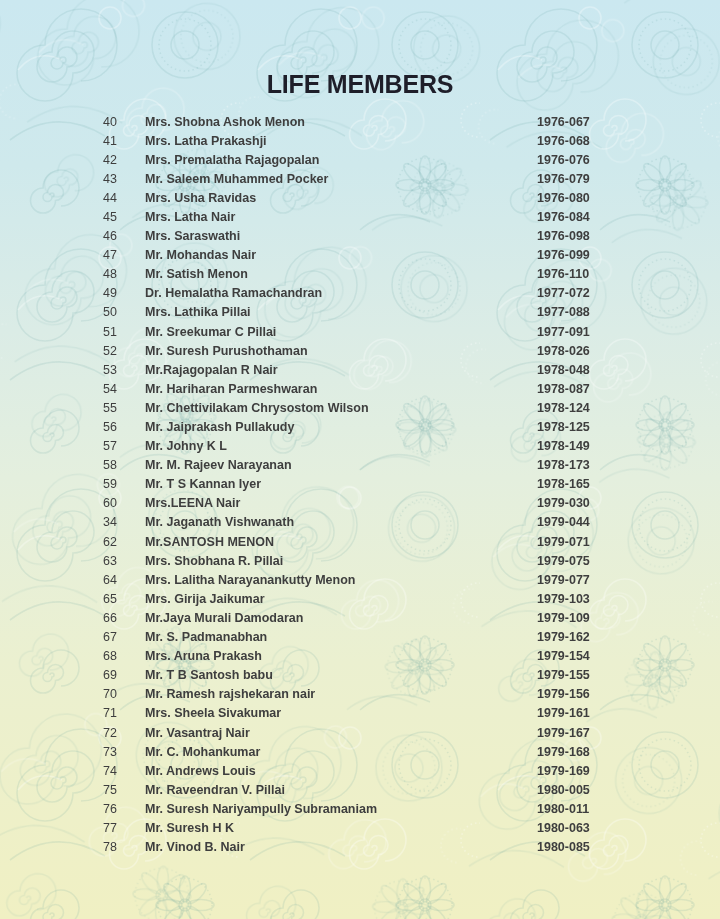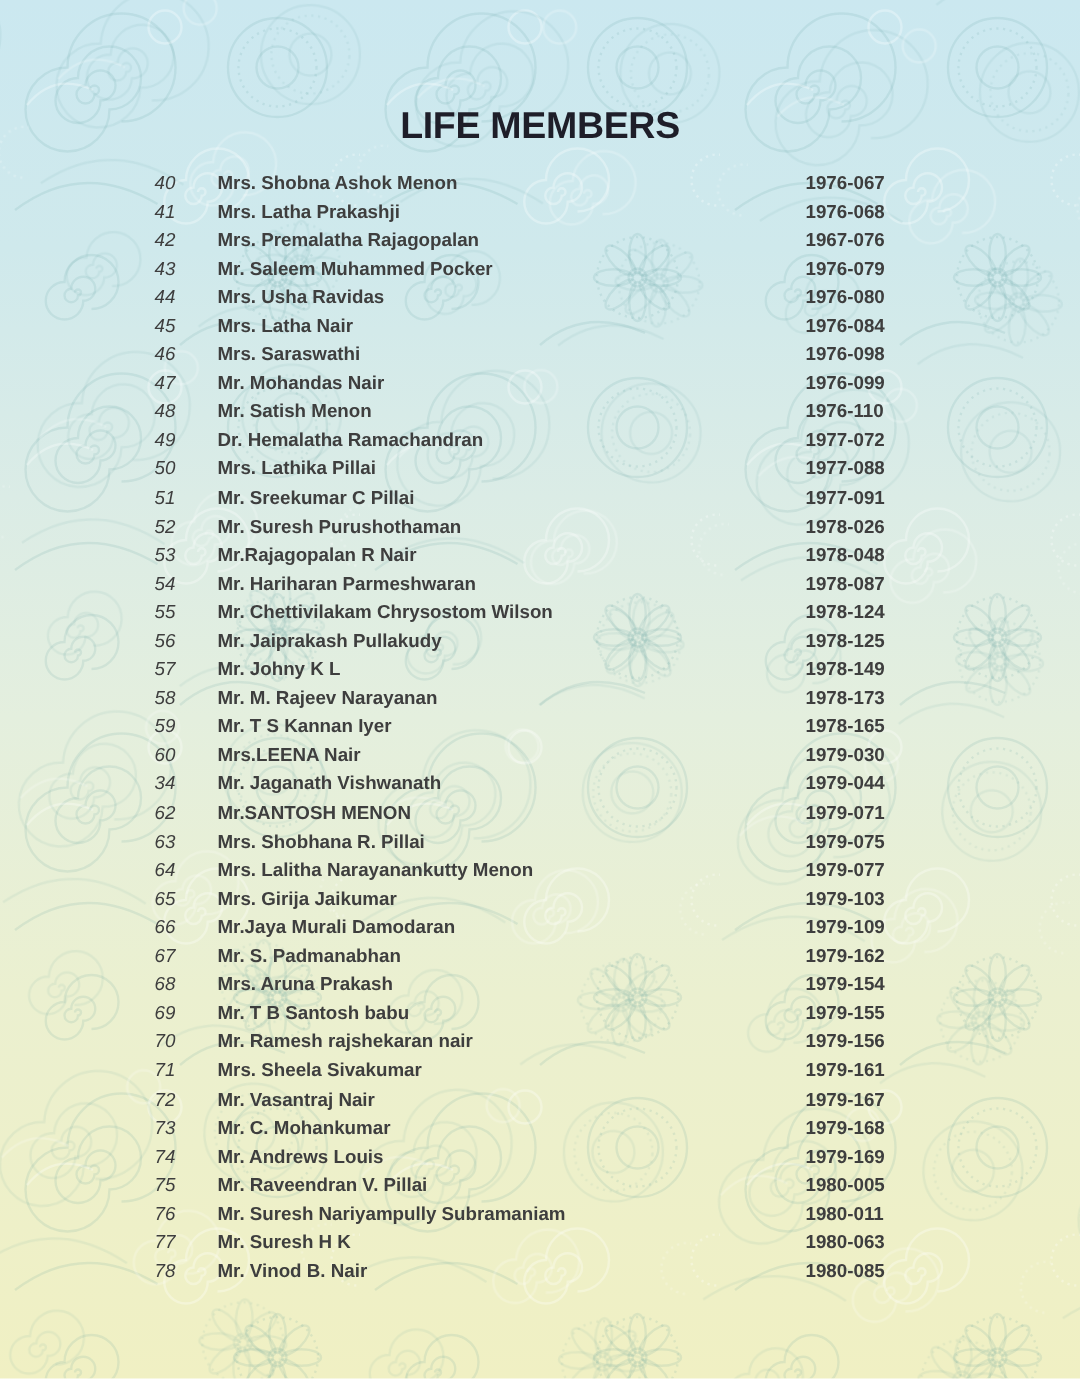--- a/index.html
+++ b/index.html
@@ -41,21 +41,21 @@
     width: 520px;
   }
   .row {
     position: relative;
     height: 19.1px;
     line-height: 19.1px;
     font-size: 12.5px;
     color: var(--text-color, #3e3e3e);
     white-space: nowrap;
   }
-  .row .no   { position: absolute; left: 0; font-style: italic; }
+  .row .no   { position: absolute; left: 0; }
   .row .name { position: absolute; left: 42px; font-weight: bold; }
   .row .mid  { position: absolute; left: 434px; font-weight: bold; }
 </style>
 </head>
 <body>
 
 <div class="page">
 
   <svg class="pattern-layer" width="720" height="919" viewBox="0 0 720 919" aria-hidden="true">
     <defs>
@@ -108,21 +108,21 @@
         <span class="mid">1976-067</span>
       </div>
       <div class="row">
         <span class="no">41</span>
         <span class="name">Mrs. Latha Prakashji</span>
         <span class="mid">1976-068</span>
       </div>
       <div class="row">
         <span class="no">42</span>
         <span class="name">Mrs. Premalatha Rajagopalan</span>
-        <span class="mid">1967-076</span>
+        <span class="mid">1976-076</span>
       </div>
       <div class="row">
         <span class="no">43</span>
         <span class="name">Mr. Saleem Muhammed Pocker</span>
         <span class="mid">1976-079</span>
       </div>
       <div class="row">
         <span class="no">44</span>
         <span class="name">Mrs. Usha Ravidas</span>
         <span class="mid">1976-080</span>

